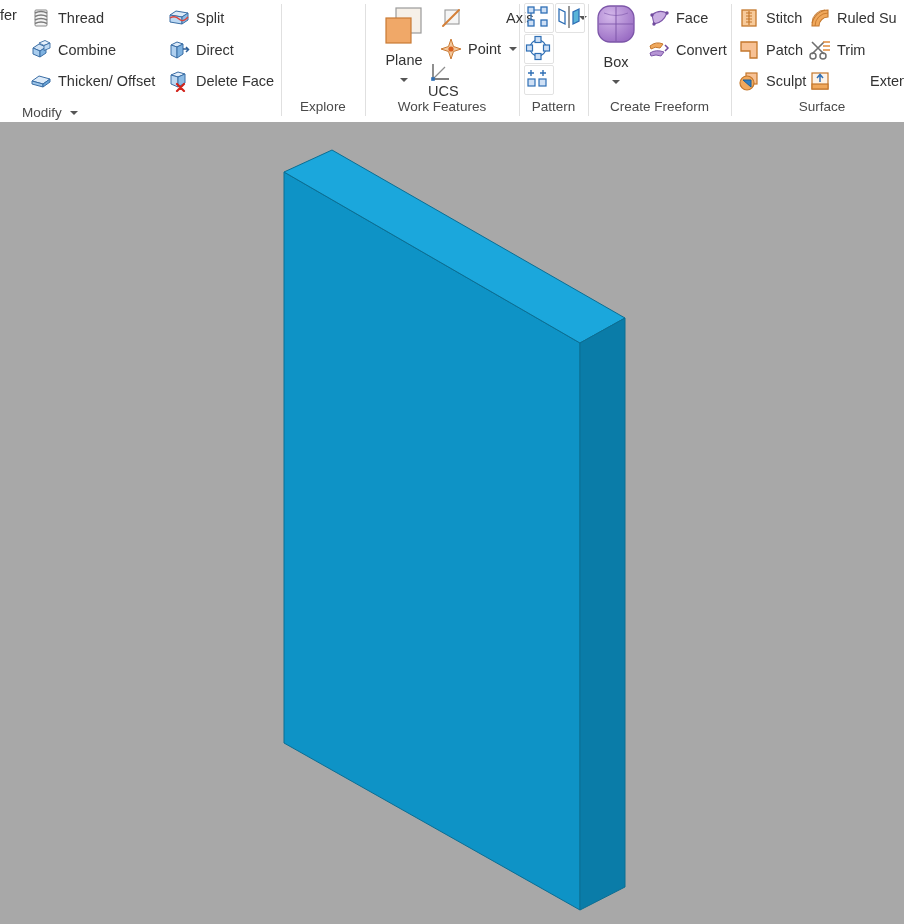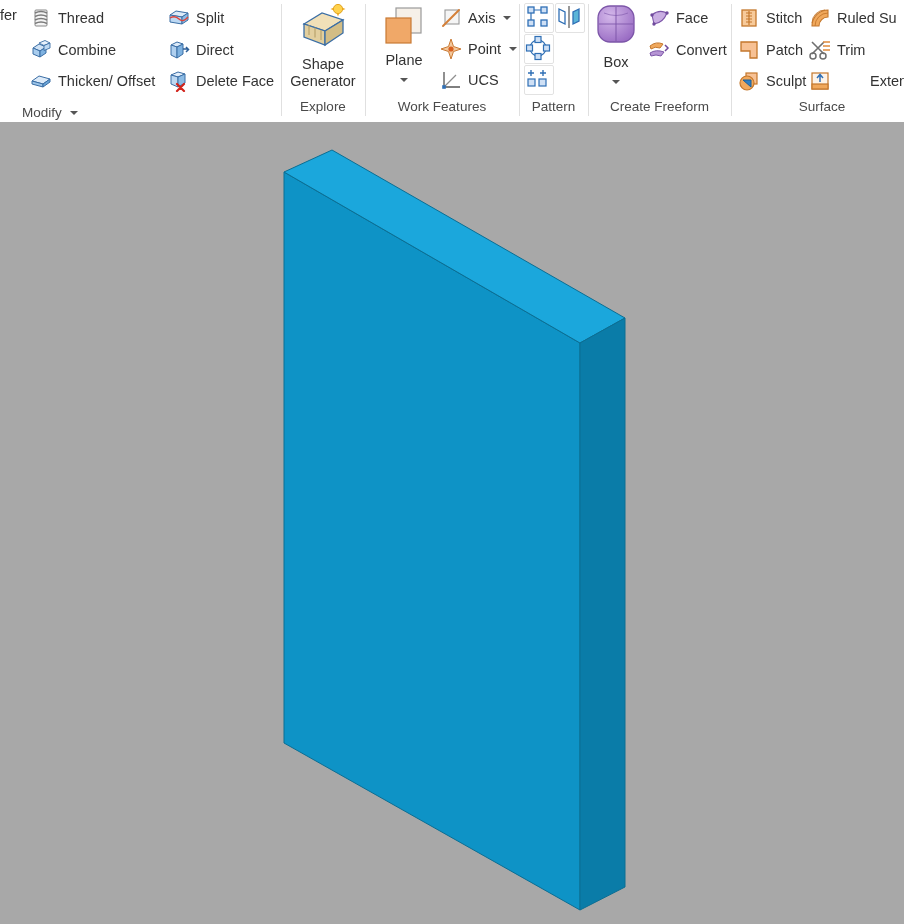--- a/index.html
+++ b/index.html
@@ -151,53 +151,37 @@
         <span class="lbl">Delete Face</span>
       </div>
 
       <div style="position:absolute;left:22px;bottom:2px;font-size:13.5px;color:#4a4a4a;white-space:nowrap;">
         <span>Modify</span>
         <span class="dropcaret" style="margin-left:4px;"></span>
       </div>
     </div>
 
     <div class="panel" style="left:281px;width:84px">
-      <div class="lbtn" style="left:0;top:4px;width:84px;">
-        <span style="display:inline-block;">
-          <svg width="54" height="48" viewBox="0 0 54 48">
-            <path d="M8 20 L26 9 L47 16 L29 27 Z" fill="#f1e0b8" stroke="#3b6ea5" stroke-width="1.3"></path>
-            <path d="M8 20 L8 33 L29 41 L29 27 Z" fill="#e2cf9e" stroke="#3b6ea5" stroke-width="1.3"></path>
-            <path d="M29 27 L47 16 L47 29 L29 41 Z" fill="#d3bd85" stroke="#3b6ea5" stroke-width="1.3"></path>
-            <path d="M13 21 L13 31 M19 23.5 L19 33.5 M25 26 L25 36" stroke="#b09a62" stroke-width="1"></path>
-            <g transform="translate(42,5)">
-              <circle cx="0" cy="0" r="4.6" fill="#ffd24d" stroke="#e0a21e" stroke-width="1"></circle>
-              <path d="M0 -7.5 L1.2 -4.5 L-1.2 -4.5 Z M0 7.5 L1.2 4.5 L-1.2 4.5 Z M-7.5 0 L-4.5 1.2 L-4.5 -1.2 Z M7.5 0 L4.5 1.2 L4.5 -1.2 Z" fill="#f0a81c"></path>
-            </g>
-          </svg>
-        </span>
-        <span class="lblbig">Shape</span>
-        <span class="lblbig">Generator</span>
-      </div>
       <div class="panel-title">Explore</div>
     </div>
 
     <div class="panel" style="left:365px;width:154px">
 
       <div class="lbtn" style="left:8px;top:4px;width:62px;">
         <span style="display:inline-block;">
           <svg width="48" height="44" viewBox="0 0 48 44">
             <rect x="16" y="4" width="25" height="25" fill="#f6f0e8" stroke="#9a9a9a" stroke-width="1.2"></rect>
             <rect x="6" y="14" width="25" height="25" fill="#f0a868" stroke="#c97a34" stroke-width="1.2"></rect>
           </svg>
         </span>
         <span class="lblbig">Plane</span>
         <span class="dropcaret" style="margin-top:2px;"></span>
       </div>
 
-      <div class="sbtn" style="left:75px;top:4px;">
+      <div class="sbtn" style="left:75px;top:4px;gap:38px;">
         <span class="ico">
           <svg width="22" height="22" viewBox="0 0 22 22">
             <rect x="5" y="3" width="14" height="14" fill="#f5f5f5" stroke="#9a9a9a" stroke-width="1.1"></rect>
             <path d="M3 19 L19 3" stroke="#d4803a" stroke-width="2" stroke-linecap="round"></path>
           </svg>
         </span>
         <span class="lbl">Axis</span>
         <span class="dropcaret" style="margin-left:8px;"></span>
       </div>
 
@@ -205,21 +189,21 @@
         <span class="ico">
           <svg width="22" height="22" viewBox="0 0 22 22">
             <path d="M11 1 L13.5 8.5 L21 11 L13.5 13.5 L11 21 L8.5 13.5 L1 11 L8.5 8.5 Z" fill="#f3c89c" stroke="#c97a34" stroke-width="1"></path>
             <circle cx="11" cy="11" r="2.6" fill="#d8601f"></circle>
           </svg>
         </span>
         <span class="lbl">Point</span>
         <span class="dropcaret" style="margin-left:8px;"></span>
       </div>
 
-      <div class="sbtn" style="left:75px;top:66px;">
+      <div class="sbtn" style="left:57px;top:66px;flex-direction:column;">
         <span class="ico">
           <svg width="22" height="22" viewBox="0 0 22 22">
             <path d="M4 3 L4 18 L20 18" stroke="#555" stroke-width="1.3" fill="none"></path>
             <path d="M4 18 L16 6" stroke="#8f8f8f" stroke-width="1.3" fill="none"></path>
             <rect x="2.2" y="16.2" width="3.6" height="3.6" fill="#2f6fb5"></rect>
           </svg>
         </span>
         <span class="lbl">UCS</span>
       </div>
 

